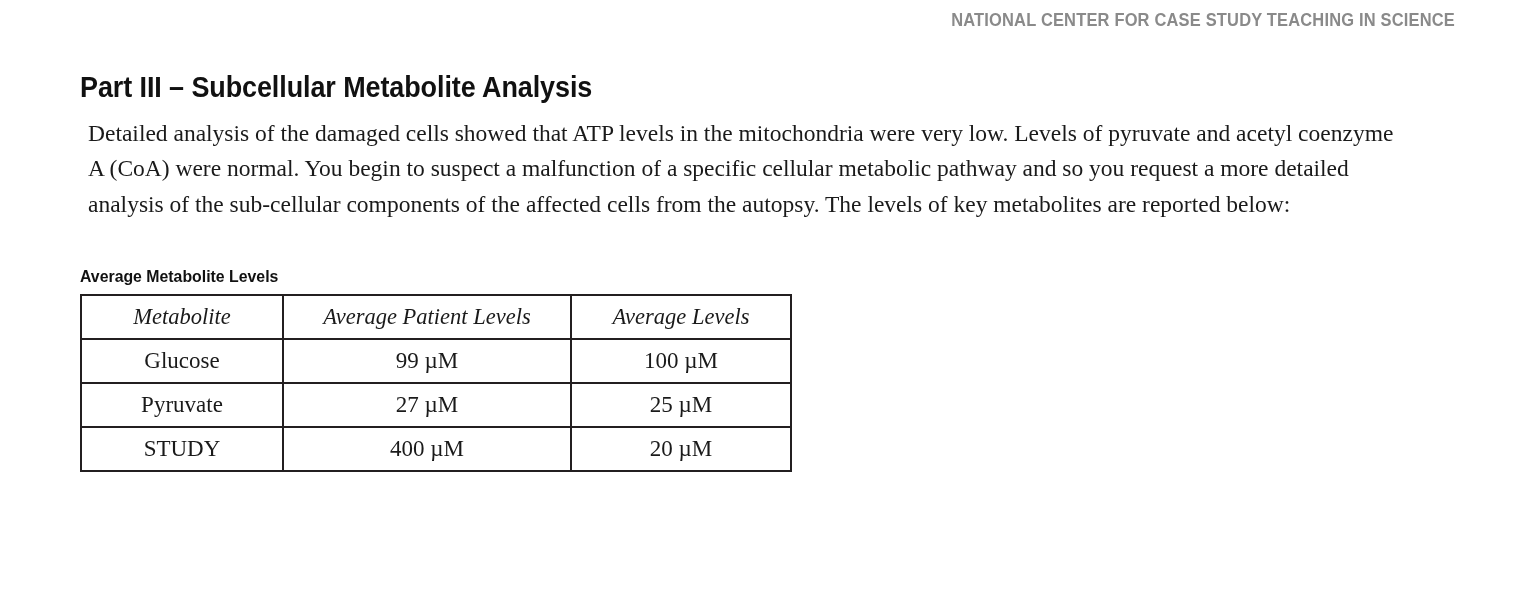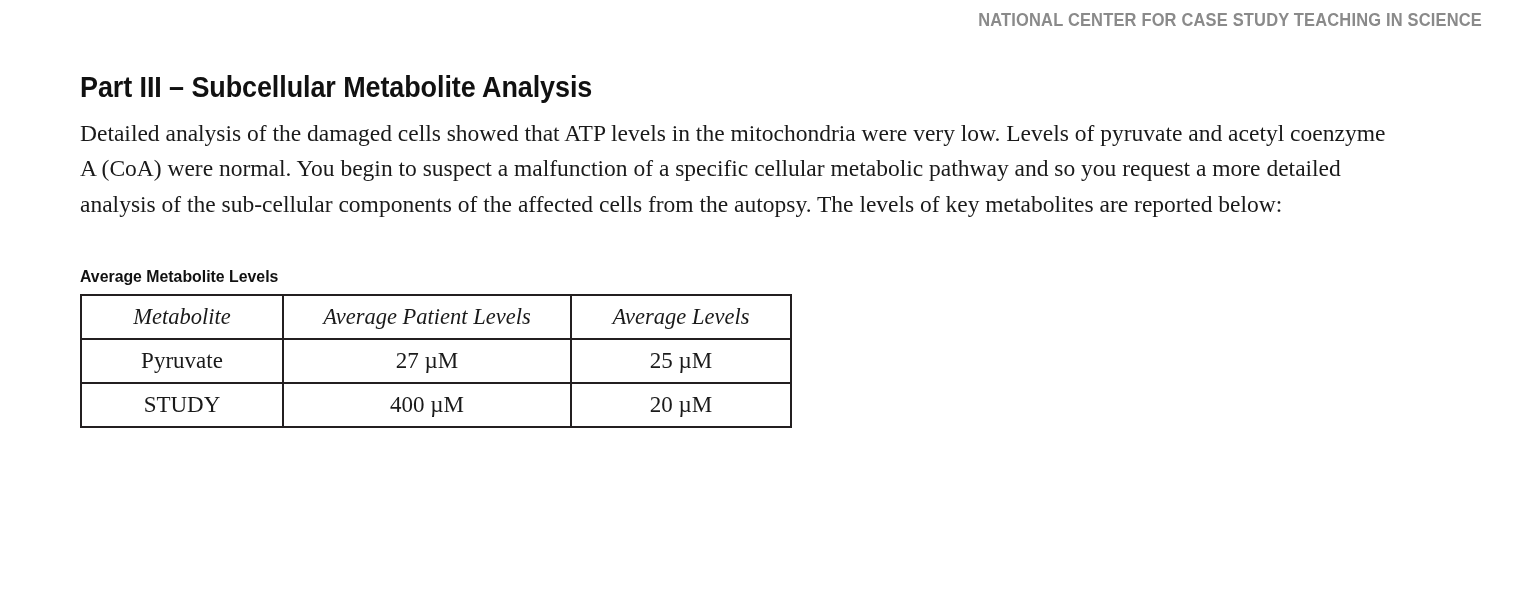--- a/index.html
+++ b/index.html
@@ -16,21 +16,21 @@
     overflow: hidden;
   }
 
   
   .page-header {
     position: absolute;
     top: 10px;
     right: 0;
     width: 100%;
     text-align: right;
-    padding-right: 54px;
+    padding-right: 81px;
     box-sizing: border-box;
   }
   .header-text {
     font-family: "Liberation Sans", sans-serif;
     font-weight: bold;
     font-size: 17.5px;
     letter-spacing: 0.2px;
     color: #8a8a8a;
     display: inline-block;
     transform: scaleX(0.94);
@@ -55,21 +55,21 @@
     color: #111111;
     transform: scaleX(0.93);
     transform-origin: left center;
     letter-spacing: -0.1px;
   }
 
   p.intro {
     font-family: "Liberation Serif", serif;
     font-size: 23.5px;
     line-height: 35.5px;
-    margin: 0;
+    margin: 8px;
     color: #1a1a1a;
     width: 1320px;
     text-align: left;
   }
 
   .table-caption {
     font-family: "Liberation Sans", sans-serif;
     font-weight: bold;
     font-size: 16.5px;
     color: #111111;
@@ -131,20 +131,25 @@
     </colgroup>
     <thead>
       <tr>
         <th>Metabolite</th>
         <th>Average Patient Levels</th>
         <th>Average Levels</th>
       </tr>
     </thead>
     <tbody>
       <tr>
+        <td>Glucose</td>
+        <td class="numval">99 µM</td>
+        <td class="numval">100 µM</td>
+      </tr>
+      <tr>
         <td>Pyruvate</td>
         <td class="numval">27 µM</td>
         <td class="numval">25 µM</td>
       </tr>
       <tr>
         <td>STUDY</td>
         <td class="numval">400 µM</td>
         <td class="numval">20 µM</td>
       </tr>
     </tbody>

